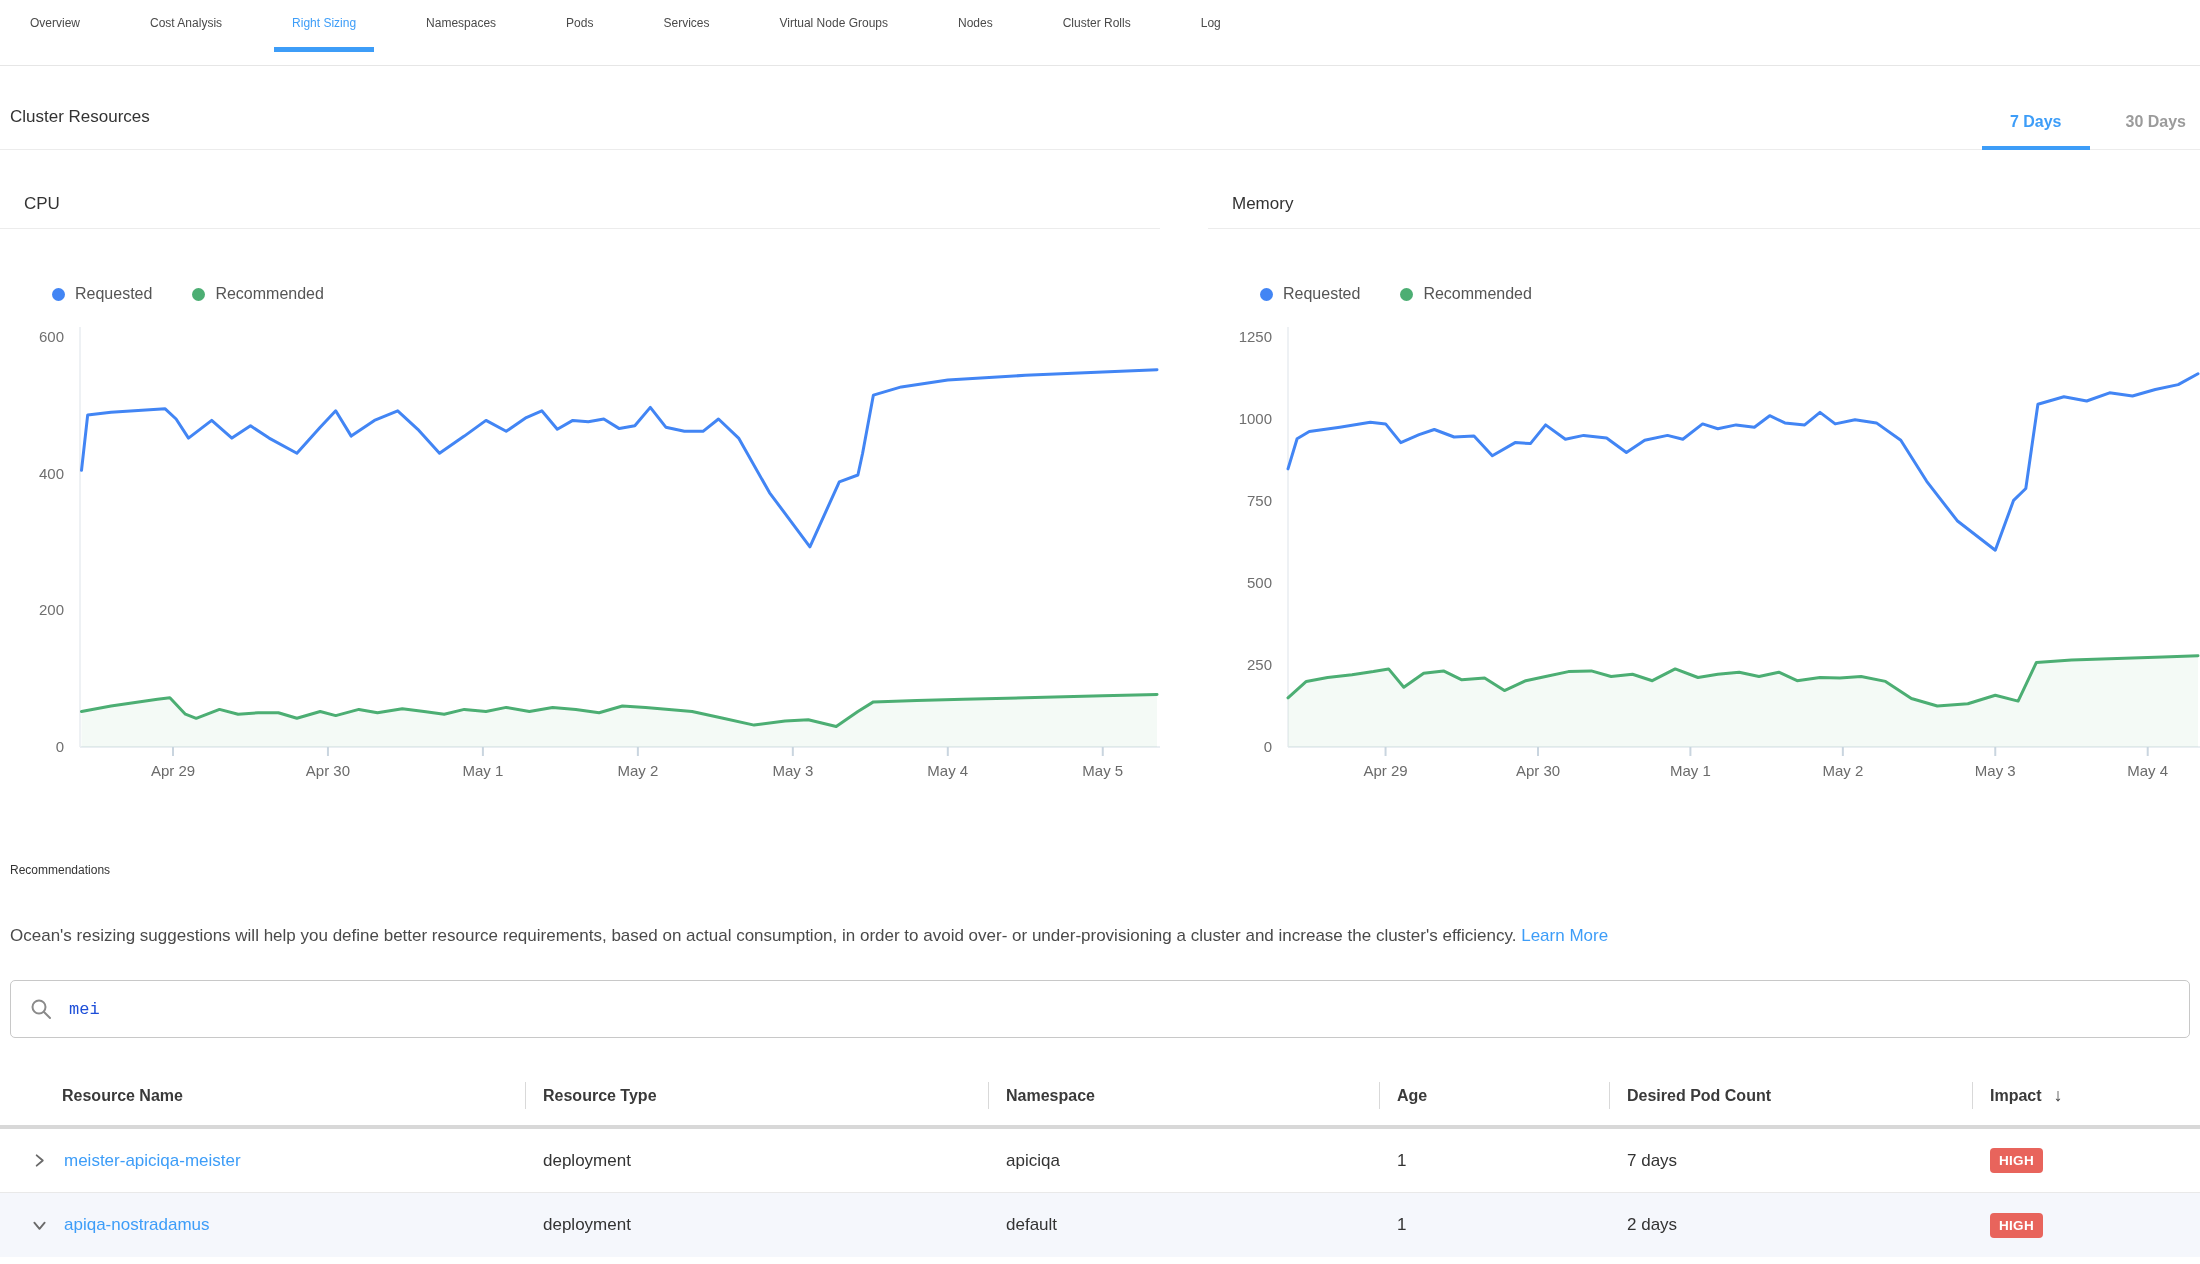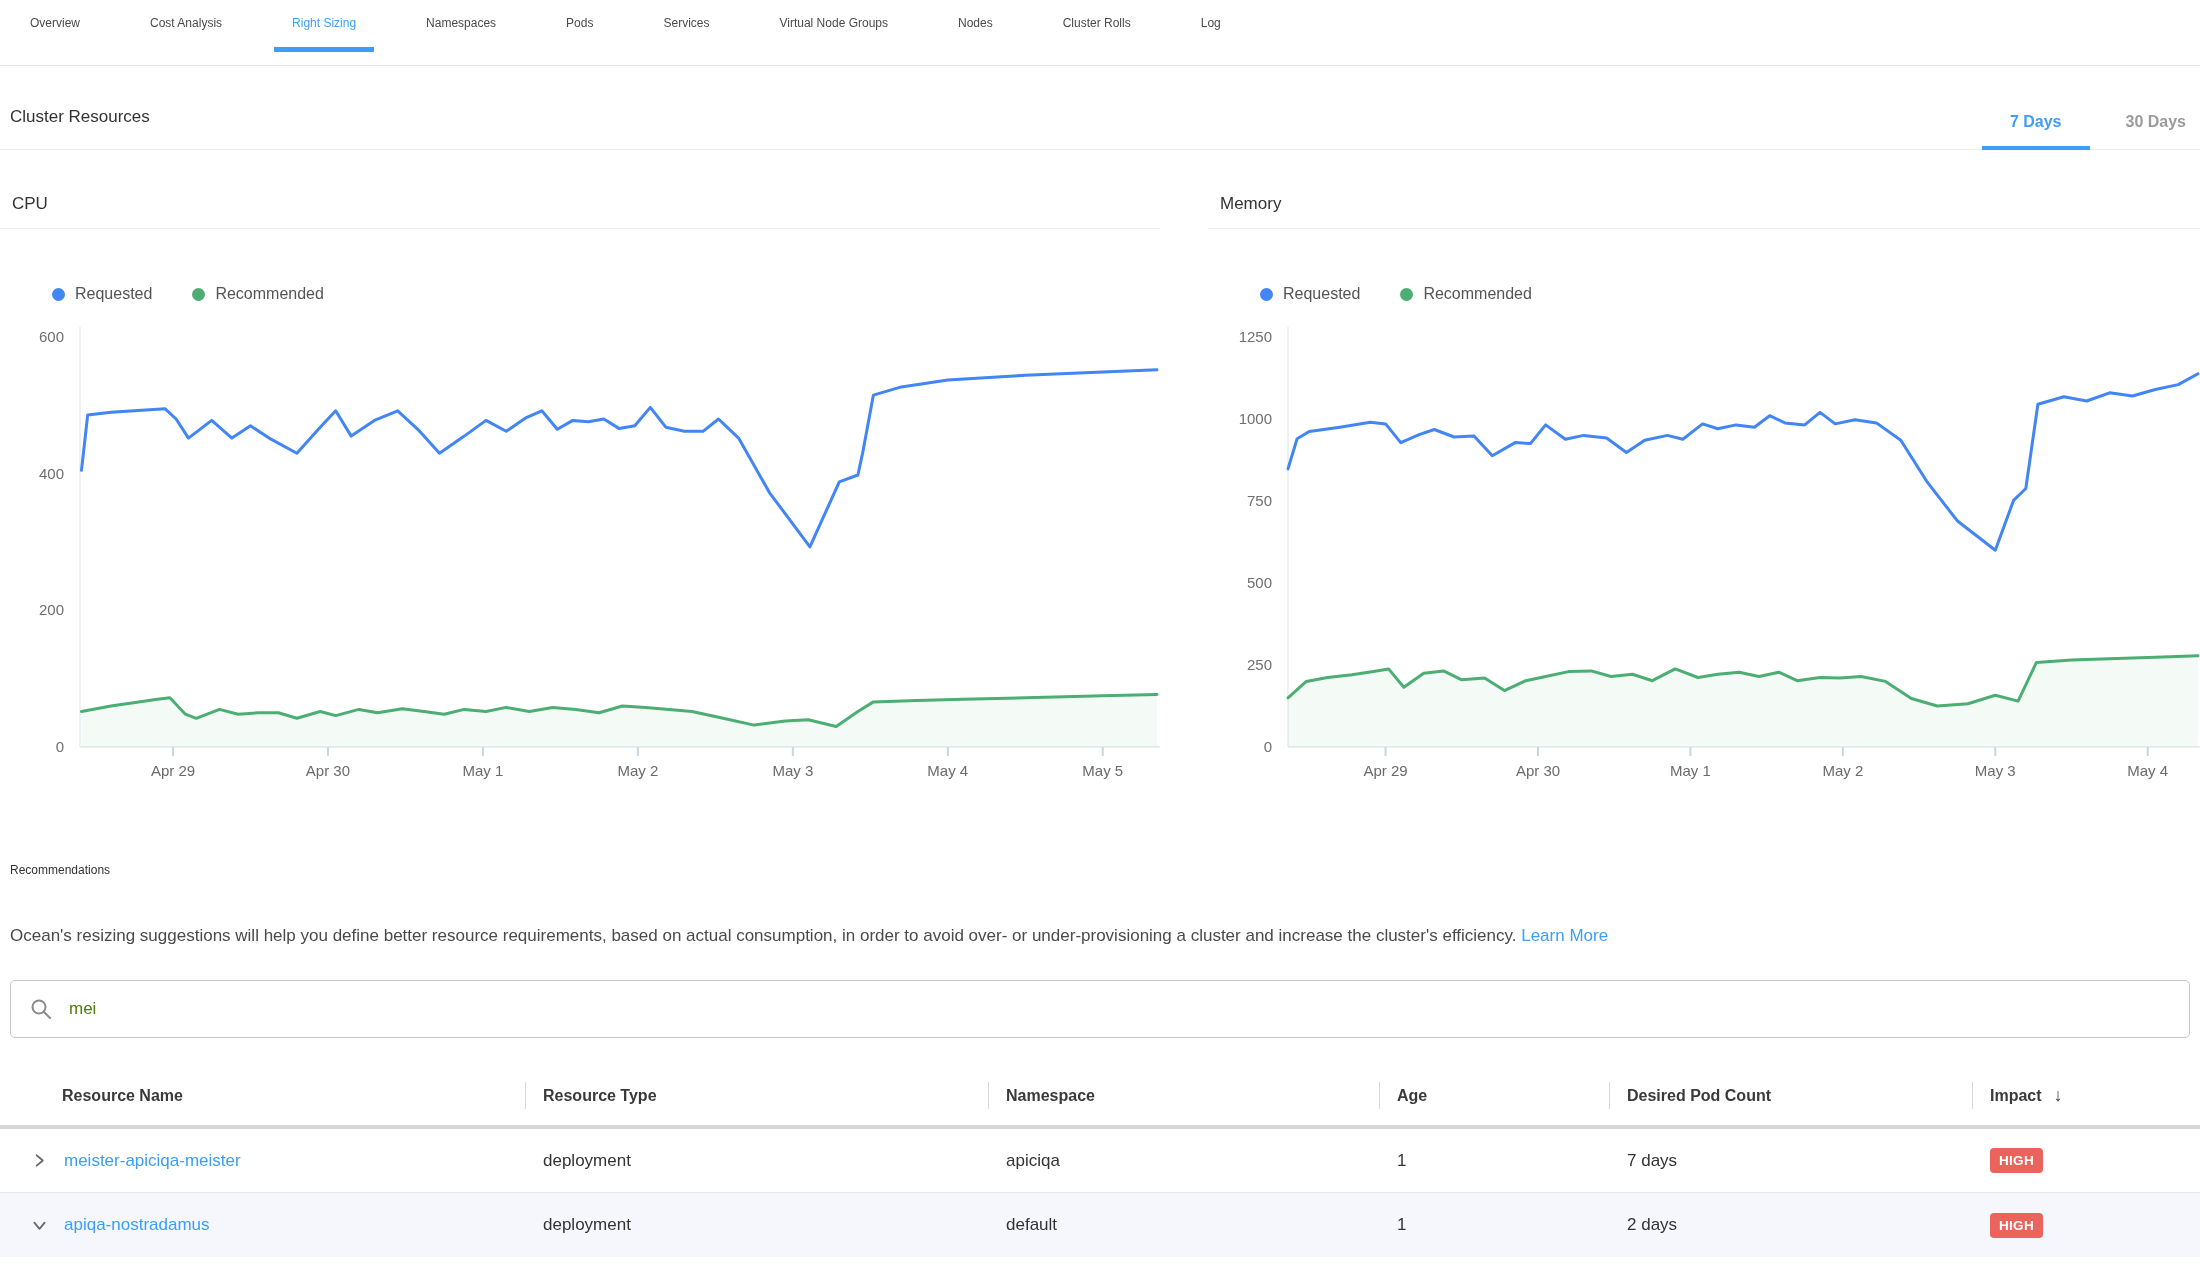--- a/index.html
+++ b/index.html
@@ -28,38 +28,38 @@
          padding:0 14px 18px; margin-left:36px; cursor:pointer; }
   .range-tab.active { color:#3d9df8; }
   .range-tab.active::after { content:""; position:absolute; left:-14px; right:-14px;
          bottom:-1px; height:4px; background:#3d9df8; }
 
   
   .charts-row { display:flex; }
   .chart-panel.cpu { width:1160px; }
   .chart-panel.memory { width:992px; margin-left:48px; }
   .chart-title { font-size:17px; font-weight:400; color:#333;
-         padding:44px 0 14px 12px; border-bottom:1px solid #ececec; }
+         padding:44px 0 14px 24px; border-bottom:1px solid #ececec; }
   .legend { display:flex; align-items:center; gap:40px; margin:56px 0 0 52px;
          font-size:16px; color:#555; }
   .legend-item { display:flex; align-items:center; }
   .legend-dot { width:13px; height:13px; border-radius:50%; margin-right:10px; }
   .chart-svg { display:block; margin-top:12px; }
 
   
   .rec-title { font-size:12px; font-weight:400; color:#333; margin:78px 0 0 10px; }
   .rec-desc { font-size:17px; color:#4a4a4a; margin:48px 0 0 10px; line-height:1.3; }
   .rec-desc a { color:#3d9df8; cursor:pointer; }
 
   
   .search-box { display:flex; align-items:center; gap:16px; height:58px;
          margin:33px 10px 0 10px; border:1px solid #c8c8c8; border-radius:5px;
          padding:0 18px; background:#fff; }
-  .search-box input { flex:1; border:none; outline:none; font-size:17px; color:#4d7c0f;
-         font-family:Liberation Sans, sans-serif; background:transparent; }
+  .search-box input { flex:1; border:none; outline:none; font-size:17px; color:#1d4ed8;
+         font-family:Liberation Mono, monospace; background:transparent; }
 
   
   .table { margin-top:28px; width:100%; }
   .thead, .trow { display:grid;
          grid-template-columns:525px 463px 391px 230px 363px auto; align-items:center; }
   .thead { height:63px; border-bottom:4px solid #d8d8d8; }
   .th { position:relative; font-size:16px; font-weight:700; color:#3a3a3a;
         padding-left:18px; height:100%; display:flex; align-items:center; }
   .th.first { padding-left:62px; }
   .th:not(.first)::before { content:""; position:absolute; left:0; top:16px;

